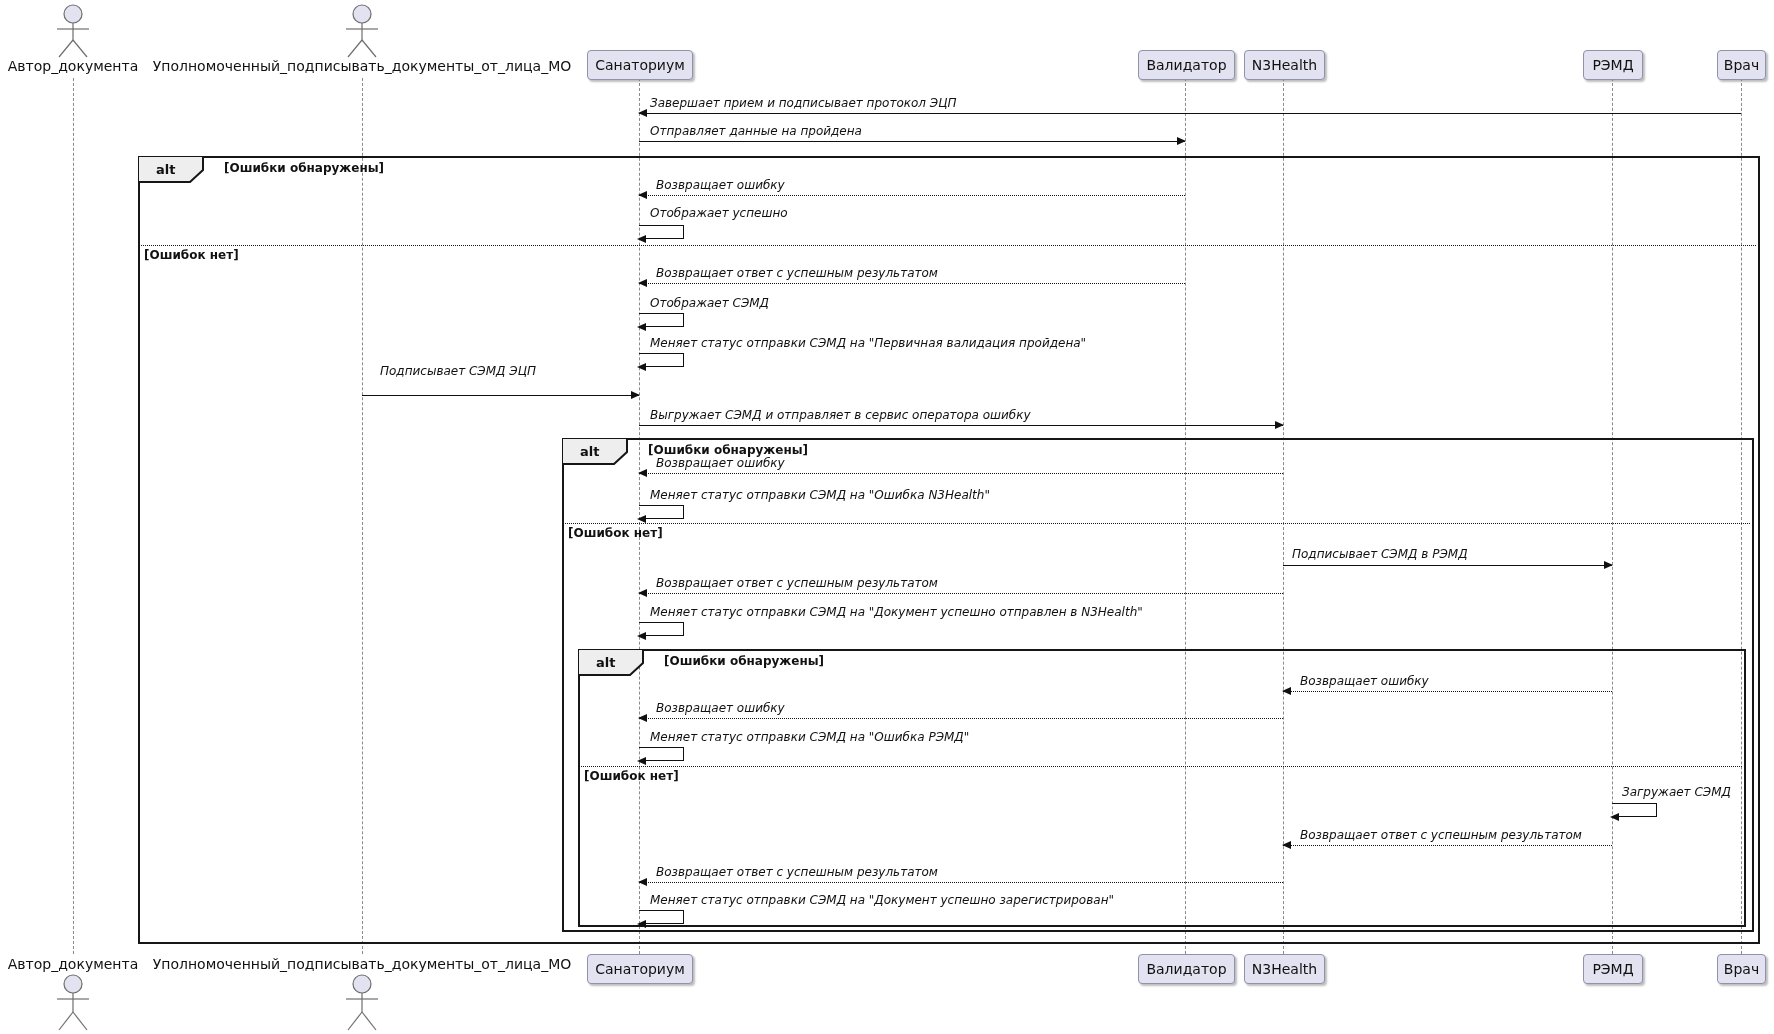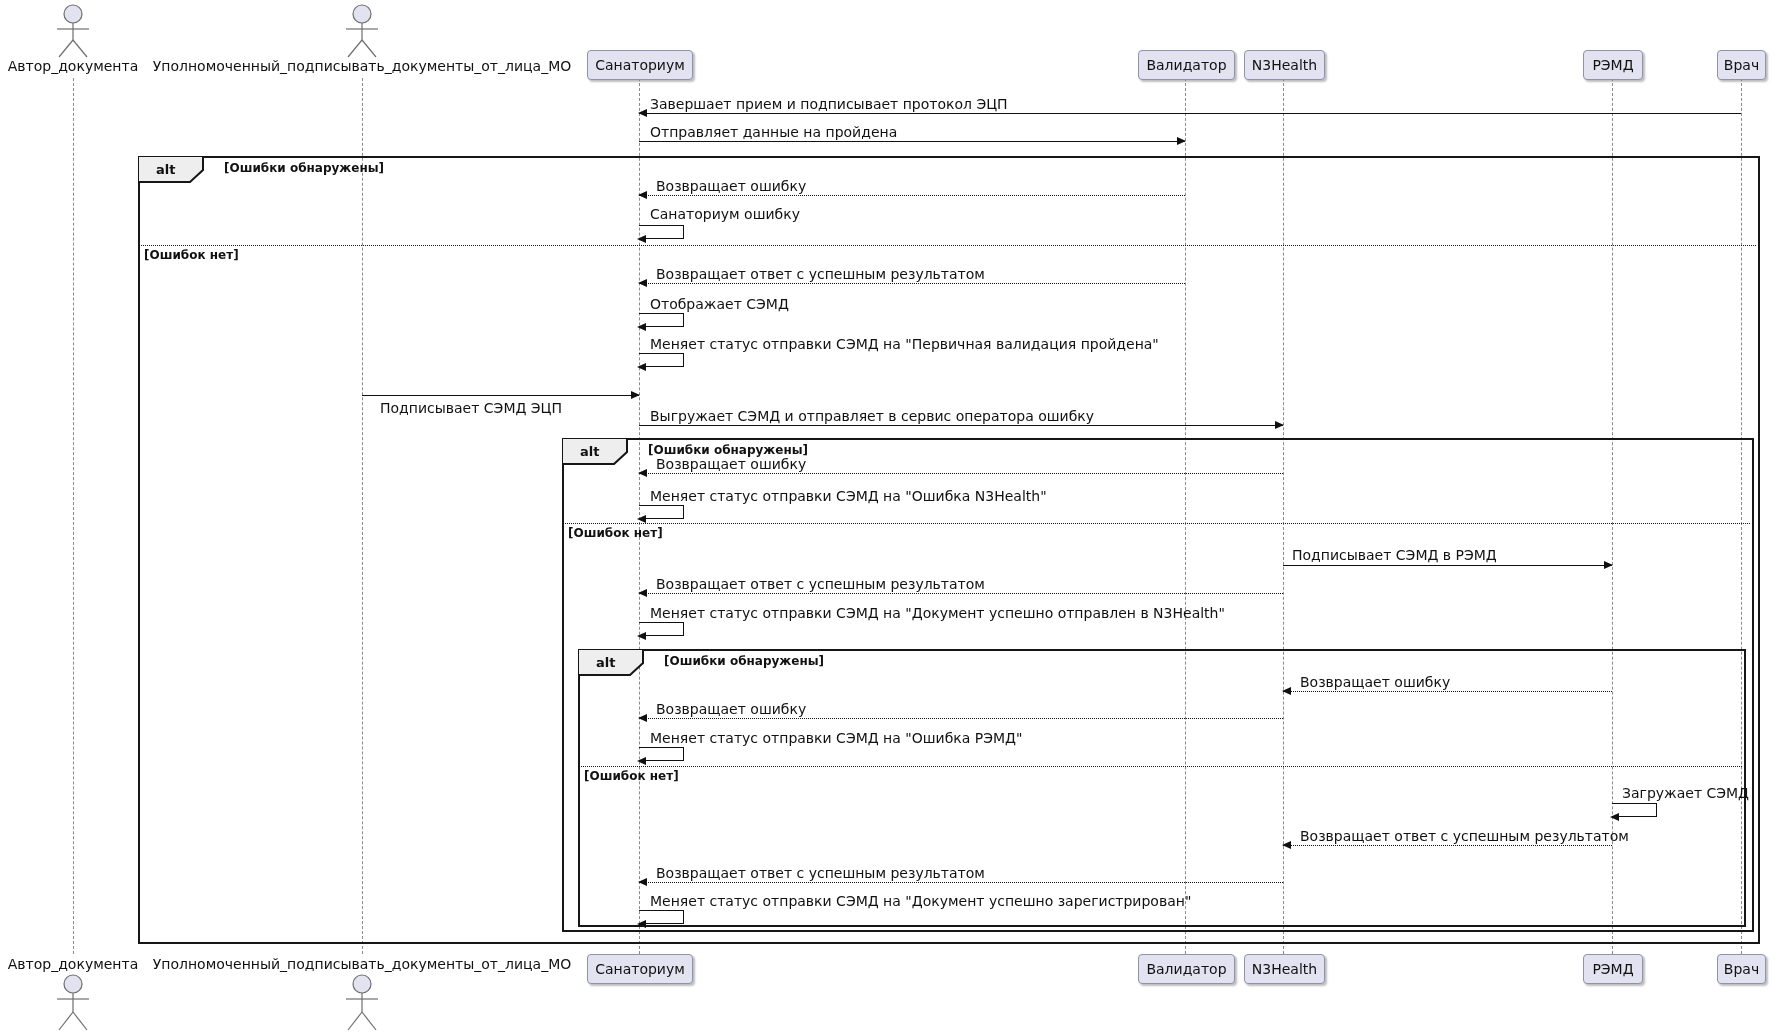--- a/index.html
+++ b/index.html
@@ -8,21 +8,21 @@
   .lifeline{position:absolute;top:78px;height:876px;width:0;border-left:1px dashed #8a8a8a;z-index:1;}
   .pbox{position:absolute;height:28px;background:#E2E2F0;border:1px solid #9092ad;border-radius:4px;
         box-shadow:2px 2px 2px rgba(110,110,110,.45);display:flex;align-items:center;justify-content:center;
         font-size:14px;z-index:5;}
   .alabel{position:absolute;transform:translateX(-50%);white-space:nowrap;font-size:14px;z-index:5;}
   .actor-svg{position:absolute;z-index:5;}
   .frame{position:absolute;border:2px solid #161616;z-index:2;}
   .tab{position:absolute;z-index:4;}
   .cond{position:absolute;white-space:nowrap;font-size:12px;font-weight:bold;z-index:4;}
   .divider{position:absolute;height:0;border-top:1px dotted #161616;z-index:3;}
-  .lbl{position:absolute;white-space:nowrap;font-size:14px;z-index:4;}
+  .lbl{position:absolute;white-space:nowrap;font-size:12px;z-index:4;font-style:italic;}
   .line{position:absolute;height:0;z-index:3;}
   .solid{border-top:1px solid #101010;}
   .dotted{border-top:1px dotted #101010;}
   .ah{position:absolute;width:0;height:0;border-top:4px solid transparent;border-bottom:4px solid transparent;}
   .ah.left{border-right:9px solid #101010;left:-1px;top:-5px;}
   .ah.right{border-left:9px solid #101010;right:-1px;top:-5px;}
   .selfmsg{position:absolute;width:44px;height:12px;border:1px solid #101010;border-left:none;z-index:3;}
   .selfmsg .ah{left:-2px;bottom:-5px;border-right:9px solid #101010;border-left:none;top:auto;}
 </style>
 </head>
@@ -97,41 +97,41 @@
   <div class="lbl" style="left:650px;top:124px">Отправляет данные на пройдена</div>
   <div class="line solid" style="left:639px;top:141px;width:546px">
       <i class="ah right"></i>
     </div>
 
   <div class="lbl" style="left:656px;top:178px">Возвращает ошибку</div>
   <div class="line dotted" style="left:639px;top:195px;width:546px">
       <i class="ah left"></i>
     </div>
 
-  <div class="lbl" style="left:650px;top:206px">Санаториум ошибку</div>
+  <div class="lbl" style="left:650px;top:206px">Отображает успешно</div>
   <div class="selfmsg" style="left:639px;top:225px">
       <i class="ah"></i>
     </div>
 
   <div class="lbl" style="left:656px;top:266px">Возвращает ответ с успешным результатом</div>
   <div class="line dotted" style="left:639px;top:283px;width:546px">
       <i class="ah left"></i>
     </div>
 
   <div class="lbl" style="left:650px;top:296px">Отображает СЭМД</div>
   <div class="selfmsg" style="left:639px;top:313px">
       <i class="ah"></i>
     </div>
 
   <div class="lbl" style="left:650px;top:336px">Меняет статус отправки СЭМД на "Первичная валидация пройдена"</div>
   <div class="selfmsg" style="left:639px;top:353px">
       <i class="ah"></i>
     </div>
 
-  <div class="lbl" style="left:380px;top:400px">Подписывает СЭМД ЭЦП</div>
+  <div class="lbl" style="left:380px;top:364px">Подписывает СЭМД ЭЦП</div>
   <div class="line solid" style="left:362px;top:395px;width:277px">
       <i class="ah right"></i>
     </div>
 
   <div class="lbl" style="left:650px;top:408px">Выгружает СЭМД и отправляет в сервис оператора ошибку</div>
   <div class="line solid" style="left:639px;top:425px;width:644px">
       <i class="ah right"></i>
     </div>
 
   <div class="lbl" style="left:656px;top:456px">Возвращает ошибку</div>

